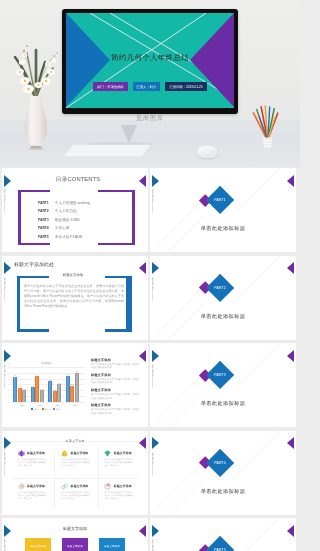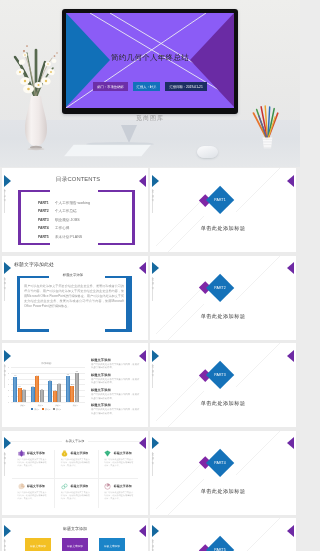--- a/index.html
+++ b/index.html
@@ -6,21 +6,21 @@
   body{width:300px;height:551px;background:#ececec;font-family:"Liberation Sans",sans-serif;overflow:hidden;-webkit-font-smoothing:antialiased;}
   .page{position:relative;width:300px;height:551px;background:#ebebeb;}
 
   
   .hero{position:relative;width:300px;height:167px;overflow:hidden;background:#ededec;}
   .hero-bg{position:absolute;inset:0;background:linear-gradient(180deg,#eeeeec 0%,#e9e9e8 55%,#e4e5e7 100%);}
   .desk{position:absolute;left:0;top:120px;width:300px;height:47px;background:linear-gradient(180deg,#e2e4e8 0%,#dfe2e6 40%,#e6e8ea 100%);}
 
   .monitor{position:absolute;left:62px;top:9px;width:176px;height:105px;background:#0e0e0f;border-radius:3px;
            box-shadow:0 1px 3px rgba(90,95,105,.35);}
-  .screen{position:absolute;left:4px;top:4px;width:168px;height:95px;background:#8b5cf6;overflow:hidden;}
+  .screen{position:absolute;left:4px;top:4px;width:168px;height:95px;background:#14b8a6;overflow:hidden;}
   .scr-tri-l{position:absolute;left:0;top:0;width:0;height:0;border-left:44px solid #1170b8;border-top:47.5px solid transparent;border-bottom:47.5px solid transparent;}
   .scr-tri-r{position:absolute;right:0;top:0;width:0;height:0;border-right:44px solid #6a2ba4;border-top:47.5px solid transparent;border-bottom:47.5px solid transparent;}
   .scr-title{position:absolute;left:0;right:0;top:40px;text-align:center;font-size:7.5px;color:#2a2a2a;letter-spacing:.3px;}
   .scr-btns{position:absolute;left:0;right:0;top:69px;display:flex;justify-content:center;gap:5px;}
   .scr-btn{height:9px;padding:0 4px;font-size:3.3px;color:#fff;white-space:nowrap;display:flex;align-items:center;justify-content:center;}
   .scr-diag{position:absolute;inset:0;}
   .stand{position:absolute;left:121px;top:125px;width:0;height:0;border-left:8px solid transparent;border-right:8px solid transparent;border-top:18px solid #c9ced6;}
   .stand-base{position:absolute;left:86px;top:142px;width:68px;height:4px;border-radius:50%;background:#d3d8de;}
 
   .watermark{position:absolute;left:0;right:0;top:114px;text-align:center;font-size:6px;color:#9a9a9a;letter-spacing:1px;}

